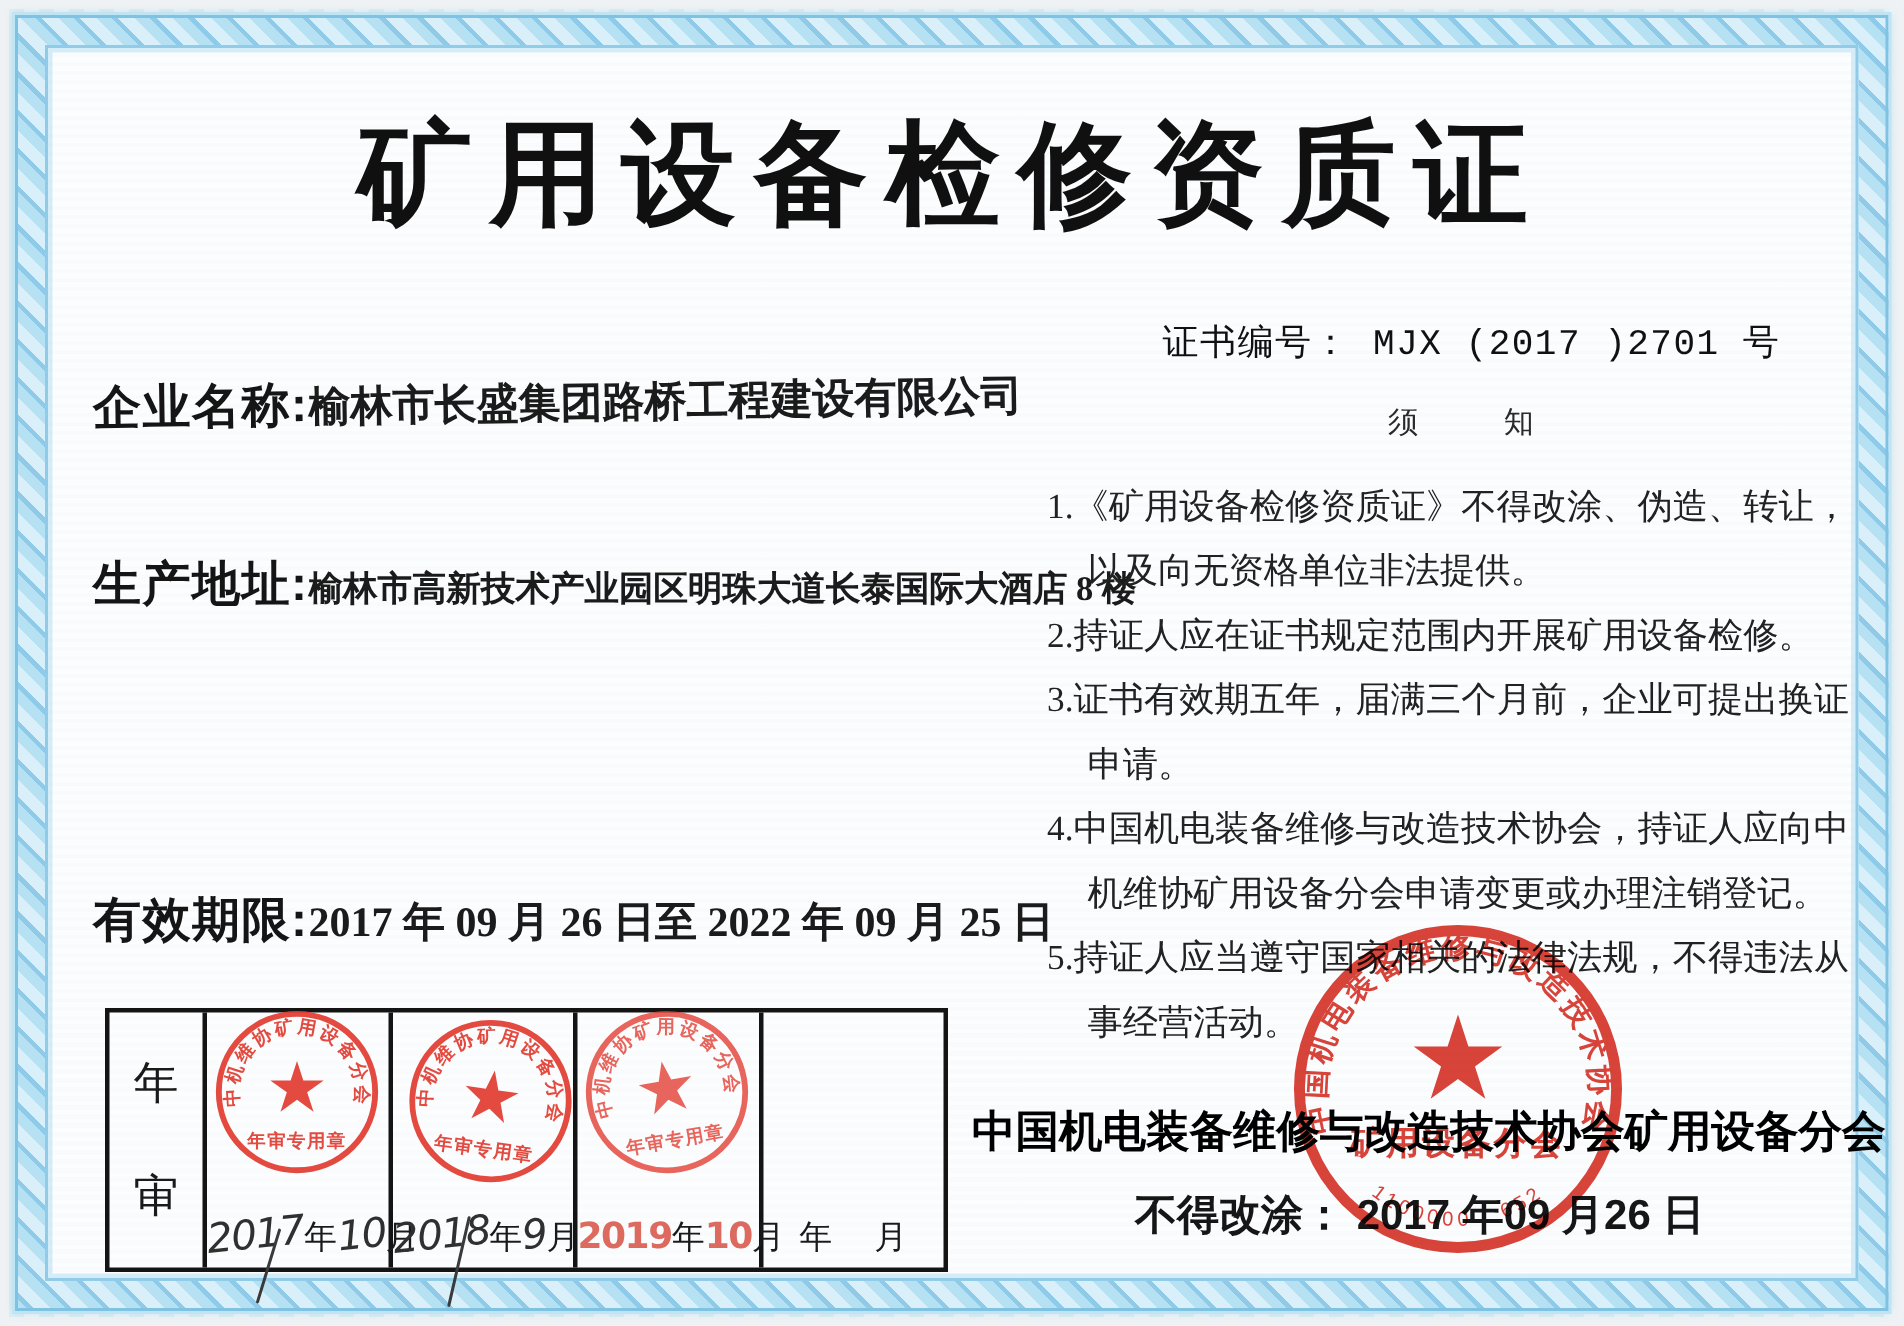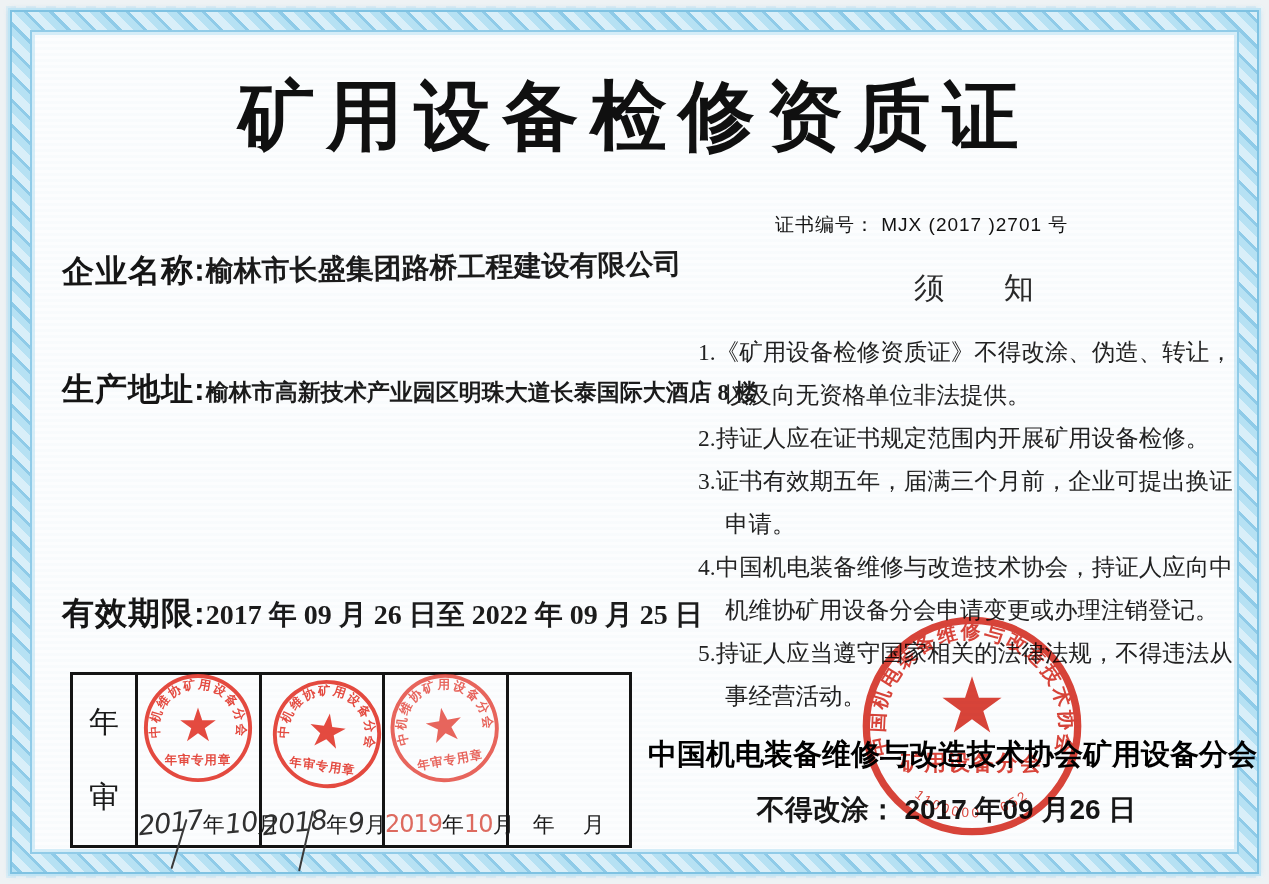--- a/index.html
+++ b/index.html
@@ -13,34 +13,34 @@
       repeating-linear-gradient(90deg,#cfeaf7 0 10px,#eaf6fc 10px 20px);opacity:.6;}
   .paper{position:absolute;inset:30px;background:#fcfdfe;
       box-shadow:inset 0 0 0 2px #8fcbe8, inset 0 0 0 5px #d5edf8;}
   .paper-texture{position:absolute;inset:0;background:
       repeating-linear-gradient(0deg,rgba(180,210,225,.05) 0 3px,transparent 3px 6px);}
 
   .title{position:absolute;left:0;right:0;top:66px;text-align:center;
       font-size:76px;font-weight:700;letter-spacing:12px;color:#101010;
       font-family:"Liberation Sans","DejaVu Sans",sans-serif;}
 
-  .cert-no{position:absolute;left:775px;top:212px;font-size:19px;letter-spacing:1px;
-      font-family:Liberation Sans, sans-serif;color:#111;white-space:nowrap;}
+  .cert-no{position:absolute;left:775px;top:212px;font-size:24px;letter-spacing:1px;
+      font-family:Liberation Mono, monospace;color:#111;white-space:nowrap;}
 
   .field{position:absolute;left:62px;white-space:nowrap;}
   .field .lbl{font-size:32px;font-weight:700;letter-spacing:1px;color:#151515;}
   .field .val{font-size:28px;font-weight:700;font-family:"Liberation Serif","DejaVu Serif",serif;color:#1b1b1b;}
   .f-company{top:246px;transform:rotate(-0.9deg);}
   .f-address{top:368px;}
   .f-address .val{font-size:23px;}
   .f-device{top:482px;}
   .f-validity{top:592px;}
 
   .notice{position:absolute;left:698px;top:268px;width:552px;}
-  .notice-heading{text-align:center;font-size:30px;letter-spacing:26px;color:#2a2a2a;
+  .notice-heading{text-align:center;font-size:20px;letter-spacing:26px;color:#2a2a2a;
       font-family:"Liberation Serif","DejaVu Serif",serif;margin:0 0 22px 0;padding-left:26px;}
   .notice-item{font-size:23.5px;line-height:43px;color:#222;
       font-family:"Liberation Serif","DejaVu Serif",serif;
       padding-left:27px;text-indent:-27px;margin:0;}
 
   .issuer{position:absolute;left:648px;top:735px;width:597px;text-align:center;
       font-size:29px;font-weight:700;color:#000000;white-space:nowrap;}
   .issue-date{position:absolute;left:648px;top:791px;width:597px;text-align:center;
       font-size:28px;font-weight:700;color:#161616;white-space:nowrap;}
 
@@ -48,21 +48,21 @@
   .review-table{position:absolute;left:70px;top:672px;width:556px;height:170px;
       border:3px solid #141414;display:flex;background:rgba(255,255,255,.2);}
   .rt-header{width:62px;border-right:3px solid #141414;display:flex;flex-direction:column;
       justify-content:center;align-items:center;gap:34px;font-size:30px;color:#1a1a1a;}
   .rt-cell{flex:1;position:relative;border-right:3px solid #141414;}
   .rt-cell:last-child{border-right:none;}
   .rt-date{position:absolute;left:0;right:0;bottom:5px;text-align:center;white-space:nowrap;
       font-size:22px;color:#1a1a1a;font-family:"Liberation Serif","DejaVu Serif",serif;}
   .hw{display:inline-block;font-style:italic;font-size:27px;font-weight:400;
       font-family:"DejaVu Sans",sans-serif;transform:rotate(-6deg);color:#303030;letter-spacing:-1px;}
-  .red-ink{color:#dd6a5f !important;font-style:normal;transform:none;font-size:24px;font-family:"DejaVu Sans",sans-serif;}
+  .red-ink{color:#dd6a5f !important;font-style:normal;transform:none;font-size:24px;font-family:"DejaVu Sans",sans-serif;font-weight:bold;}
   .rt-empty-date span{margin:0 14px;}
 
   .stamp{position:absolute;top:-4px;left:50%;transform:translateX(-50%);opacity:.92;}
   .stamp.s2{transform:translateX(-46%) rotate(8deg);top:2px;}
   .stamp.s3{opacity:.78;transform:translateX(-50%) rotate(-10deg);}
   .seal-big{position:absolute;left:858px;top:612px;mix-blend-mode:multiply;opacity:.93;}
 
   .pen-stroke{position:absolute;width:2px;background:#3a3a3a;border-radius:2px;}
   .stroke-1{left:178px;top:818px;height:52px;transform:rotate(17deg);}
   .stroke-2{left:305px;top:810px;height:62px;transform:rotate(13deg);}

